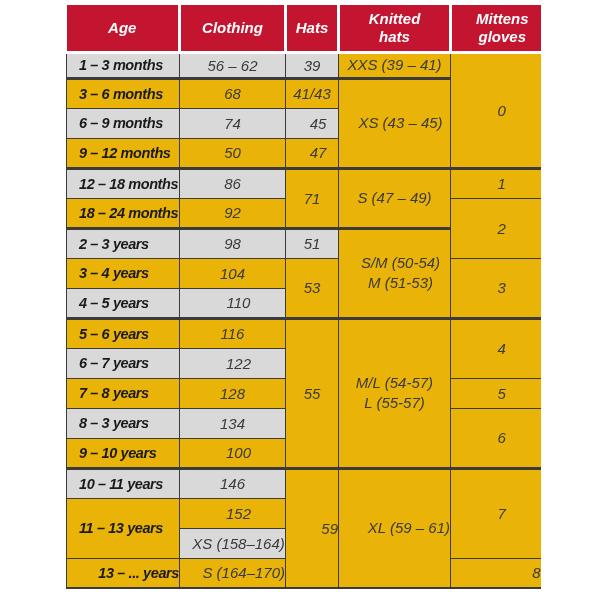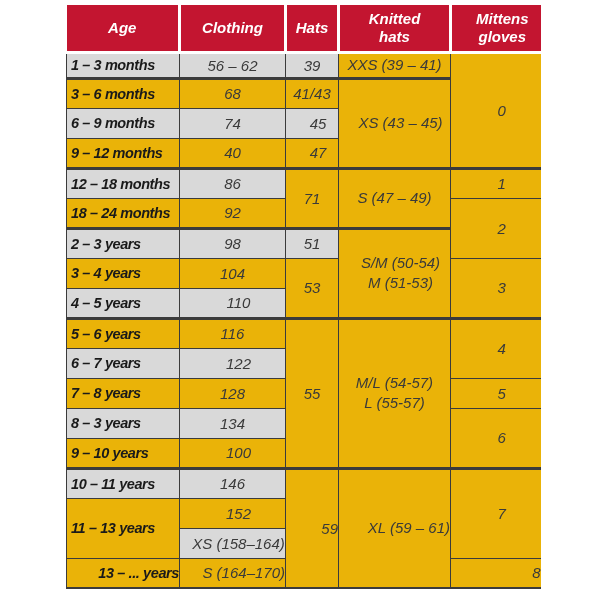--- a/index.html
+++ b/index.html
@@ -48,21 +48,21 @@
     border: 1.5px solid #3b3b3b;
     background: #eab308;
     font-size: 15px;
     color: #3a3a3a;
     text-align: center;
     vertical-align: middle;
     padding: 0;
   }
   td.age {
     text-align: left;
-    padding-left: 4px;
+    padding-left: 12px;
     font-weight: bold;
     font-size: 14.5px;
     letter-spacing: -0.4px;
     color: #1a1a1a;
     white-space: nowrap;
   }
   td.g { background: #d9d9d9; }
   td.knit { white-space: pre-line; line-height: 1.35; }
   td.thick { border-bottom-width: 3px; }
   td.bot { border-bottom-width: 2px; text-align: right; }
@@ -104,21 +104,21 @@
       <td>41/43</td>
       <td class="knit thick" rowspan="3">XS (43 – 45)</td>
     </tr>
     <tr>
       <td class="age g">6 – 9 months</td>
       <td class="g">74</td>
       <td class="g">45</td>
     </tr>
     <tr>
       <td class="age thick">9 – 12 months</td>
-      <td class="thick">40</td>
+      <td class="thick">50</td>
       <td class="thick">47</td>
     </tr>
     <tr>
       <td class="age g">12 – 18 months</td>
       <td class="g">86</td>
       <td class="thick" rowspan="2">71</td>
       <td class="knit thick" rowspan="2">S (47 – 49)</td>
       <td>1</td>
     </tr>
     <tr>

